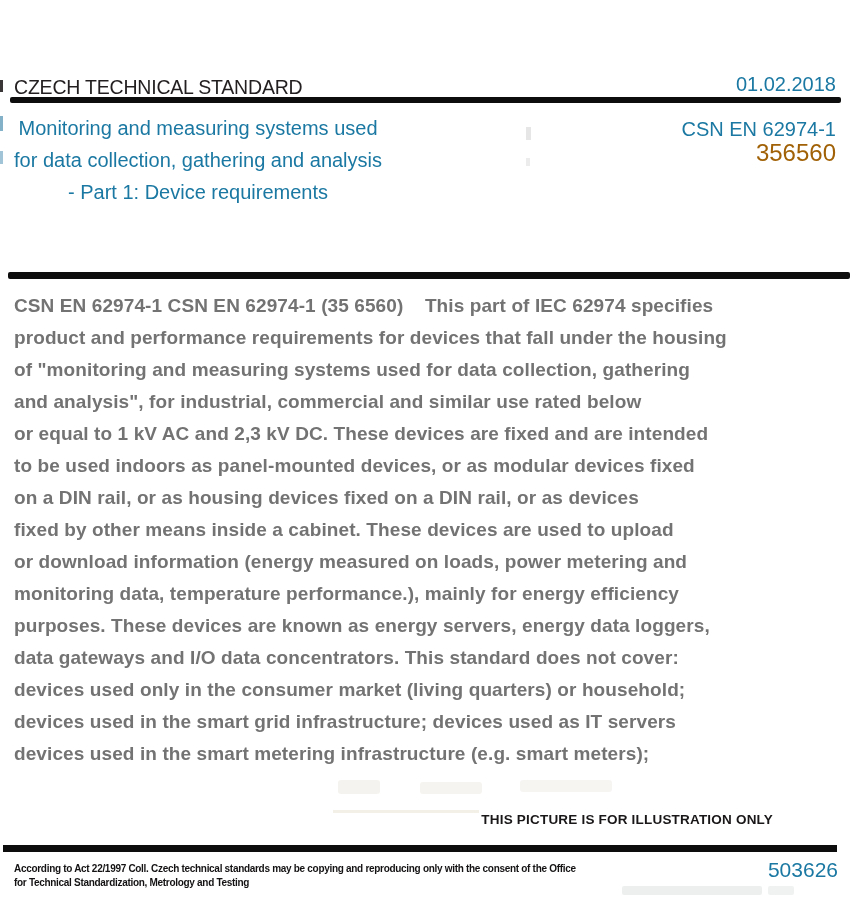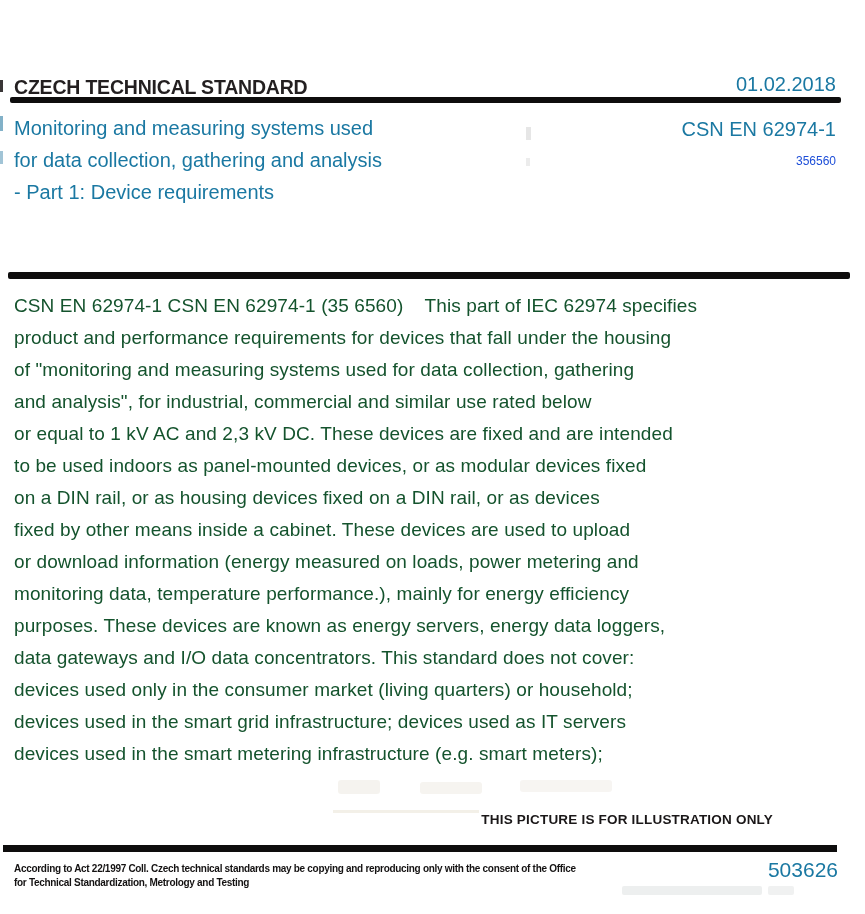--- a/index.html
+++ b/index.html
@@ -11,43 +11,43 @@
     overflow: hidden;
     font-family: "Liberation Sans", "DejaVu Sans", sans-serif;
   }
   .rule { position: absolute; background: #0e0d0d; }
   .rule-1 { top: 97px;  left: 10px; width: 831px; height: 6px; border-radius: 2px; }
   .rule-2 { top: 272px; left: 8px;  width: 842px; height: 7px; border-radius: 2px; }
   .rule-3 { top: 845px; left: 3px;  width: 834px; height: 7px; }
 
   .header-title {
     position: absolute; top: 75px; left: 14px;
-    font-size: 19.5px; font-weight: 700; letter-spacing: -0.2px;
+    font-size: 19.5px; font-weight: 400; letter-spacing: -0.2px;
     color: #231f20; line-height: 24px; white-space: pre;
   }
   .header-date {
     position: absolute; top: 71px; right: 29px;
     font-size: 20px; color: #1a78a2; line-height: 26px;
   }
   .title-block {
     position: absolute; top: 112px; left: 14px;
     font-size: 20px; color: #1a78a2; line-height: 32px;
   }
-  .title-block div { white-space: pre; }
+  .title-block div { white-space: pre; text-align: center; }
   .designation {
     position: absolute; top: 116px; right: 29px;
     font-size: 20px; color: #1a78a2; line-height: 26px; margin-left: 23px;
   }
   .class-code {
-    position: absolute; top: 148px; right: 29px;
-    font-size: 12px; color: #1d4ed8; line-height: 26px;
+    position: absolute; top: 140px; right: 29px;
+    font-size: 24px; color: #a16207; line-height: 26px;
   }
   .abstract {
     position: absolute; top: 290px; left: 14px; width: 830px;
-    font-size: 19px; color: #14532d; line-height: 32px; letter-spacing: 0.1px;
+    font-size: 19px; color: #737373; line-height: 32px; letter-spacing: 0.1px; font-weight: bold;
   }
   .abstract div { white-space: pre; }
   .watermark {
     position: absolute; top: 811px; right: 92px;
     font-size: 13.5px; font-weight: 700; letter-spacing: 0.2px;
     color: #1a1718; line-height: 18px; white-space: pre;
   }
   .copyright {
     position: absolute; top: 862px; left: 14px;
     font-size: 10px; font-weight: 700; letter-spacing: -0.3px;

